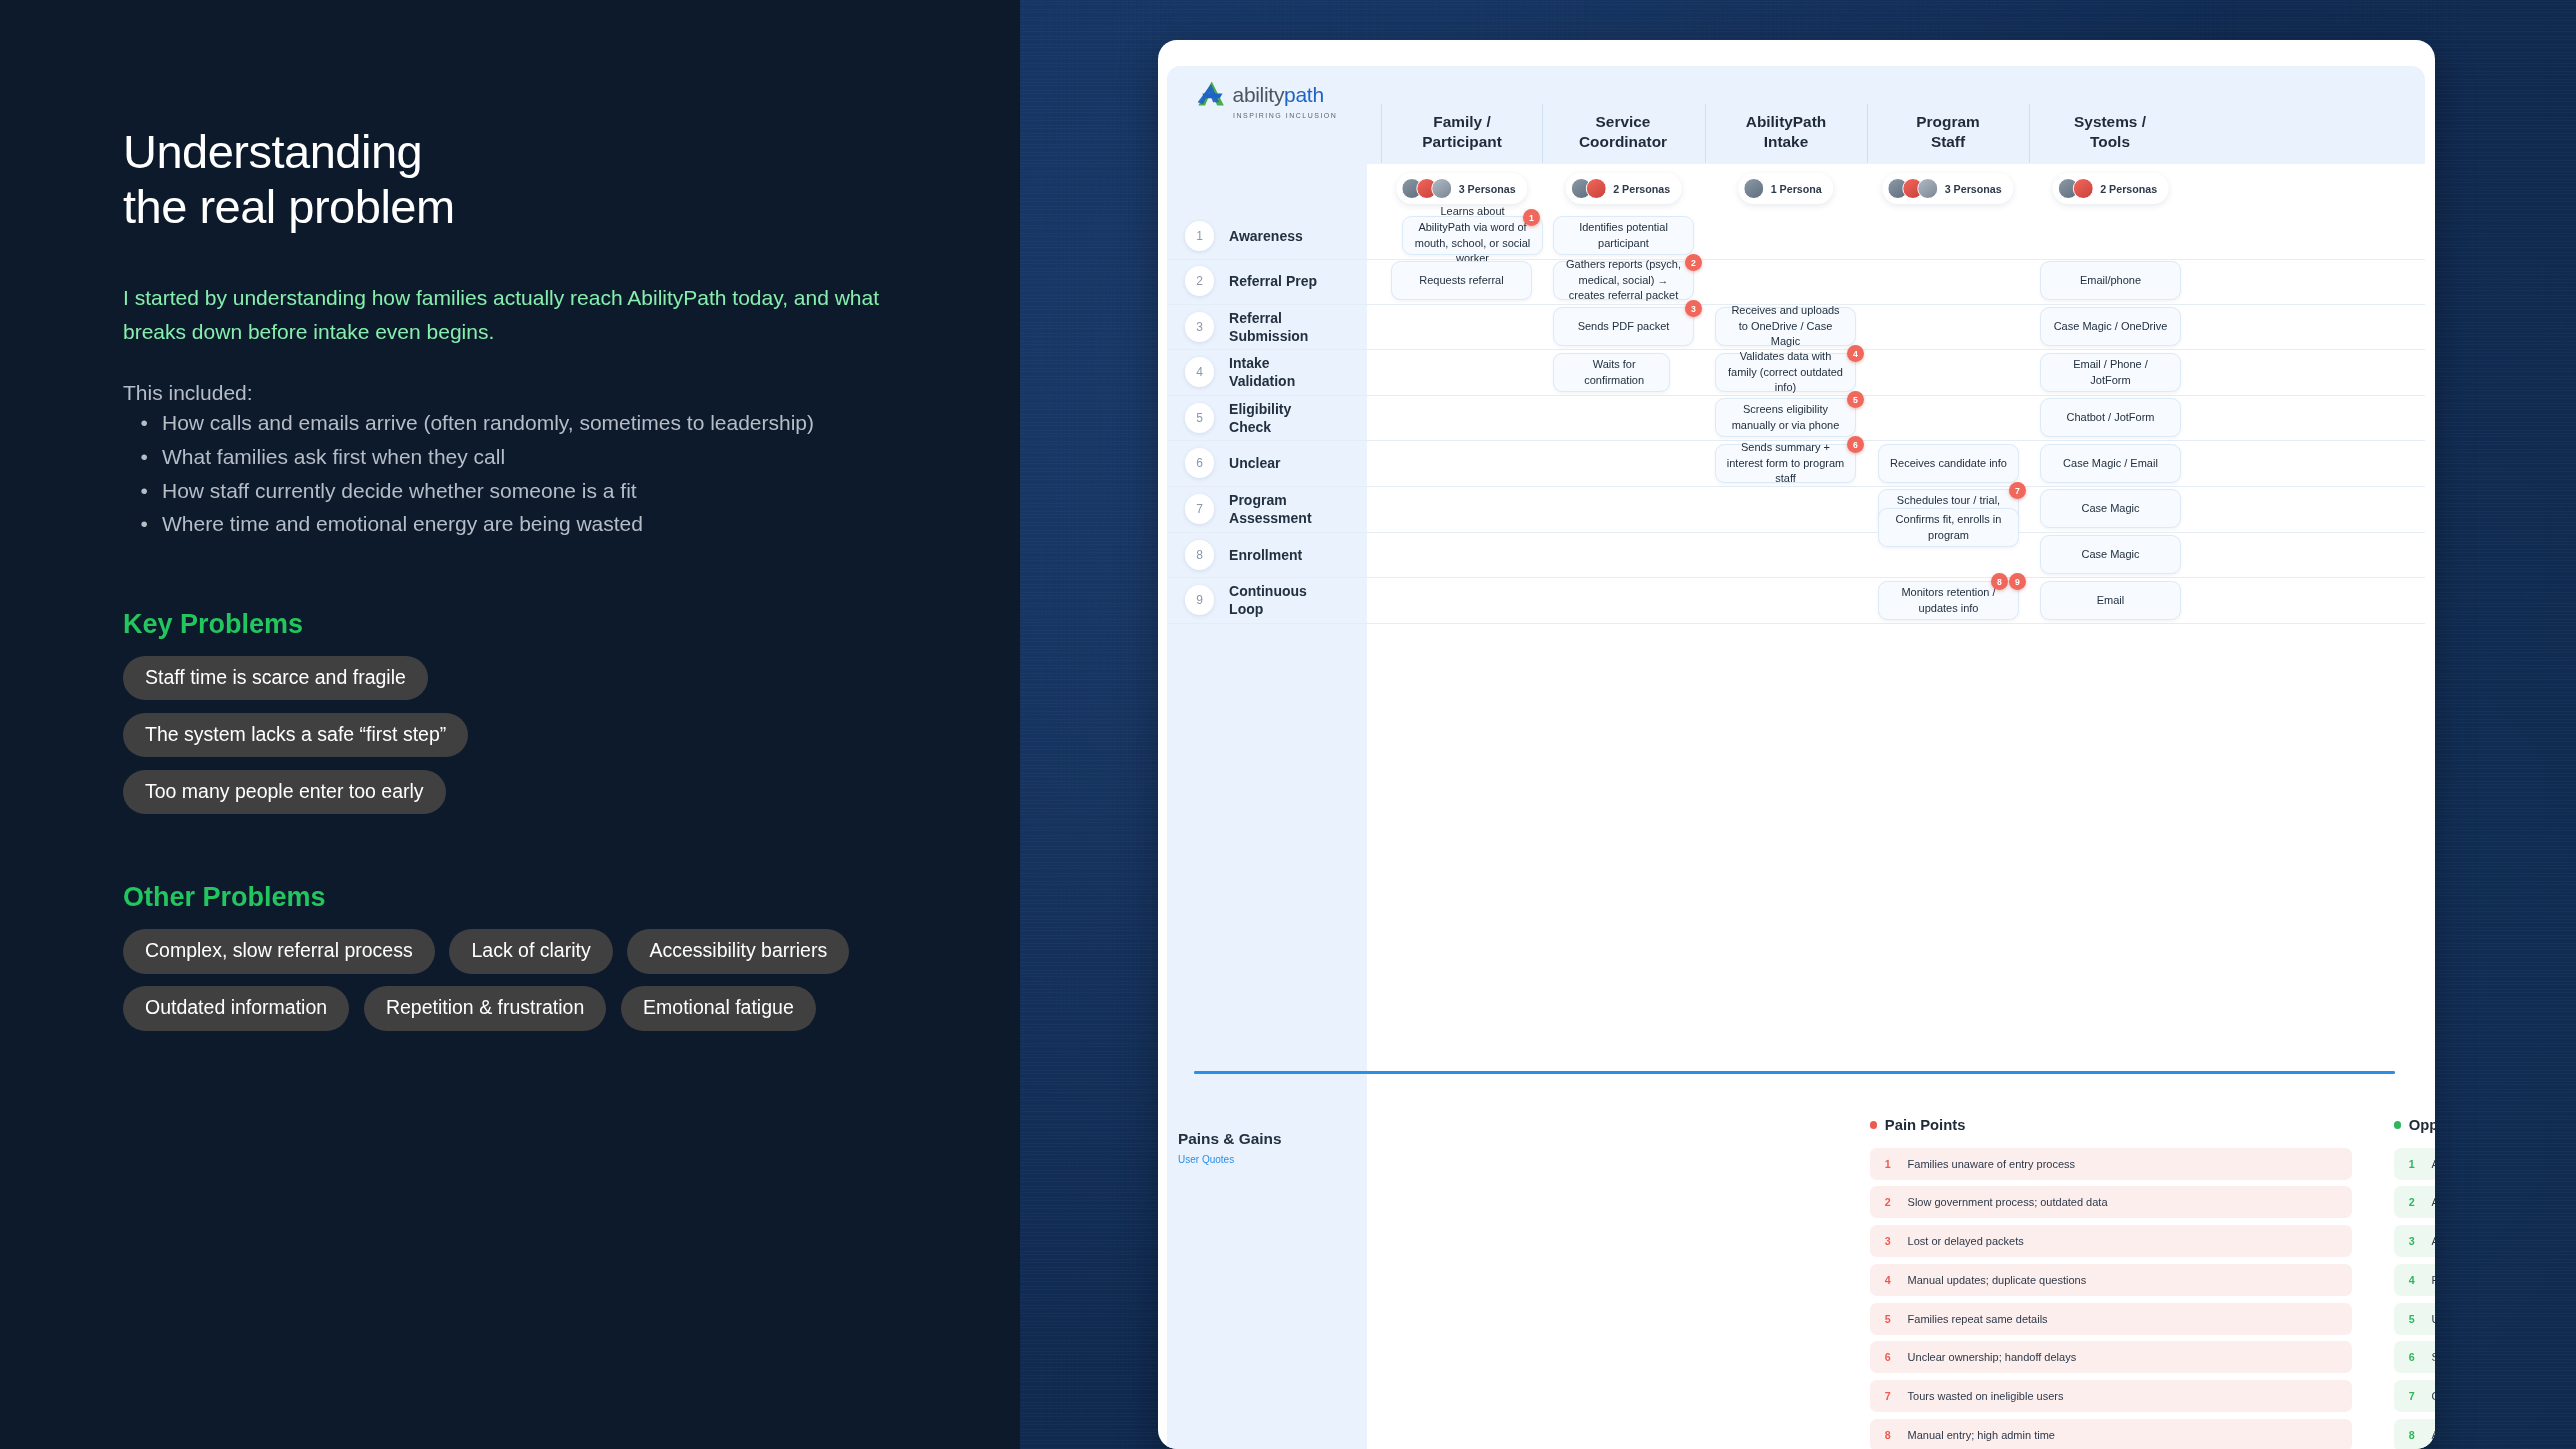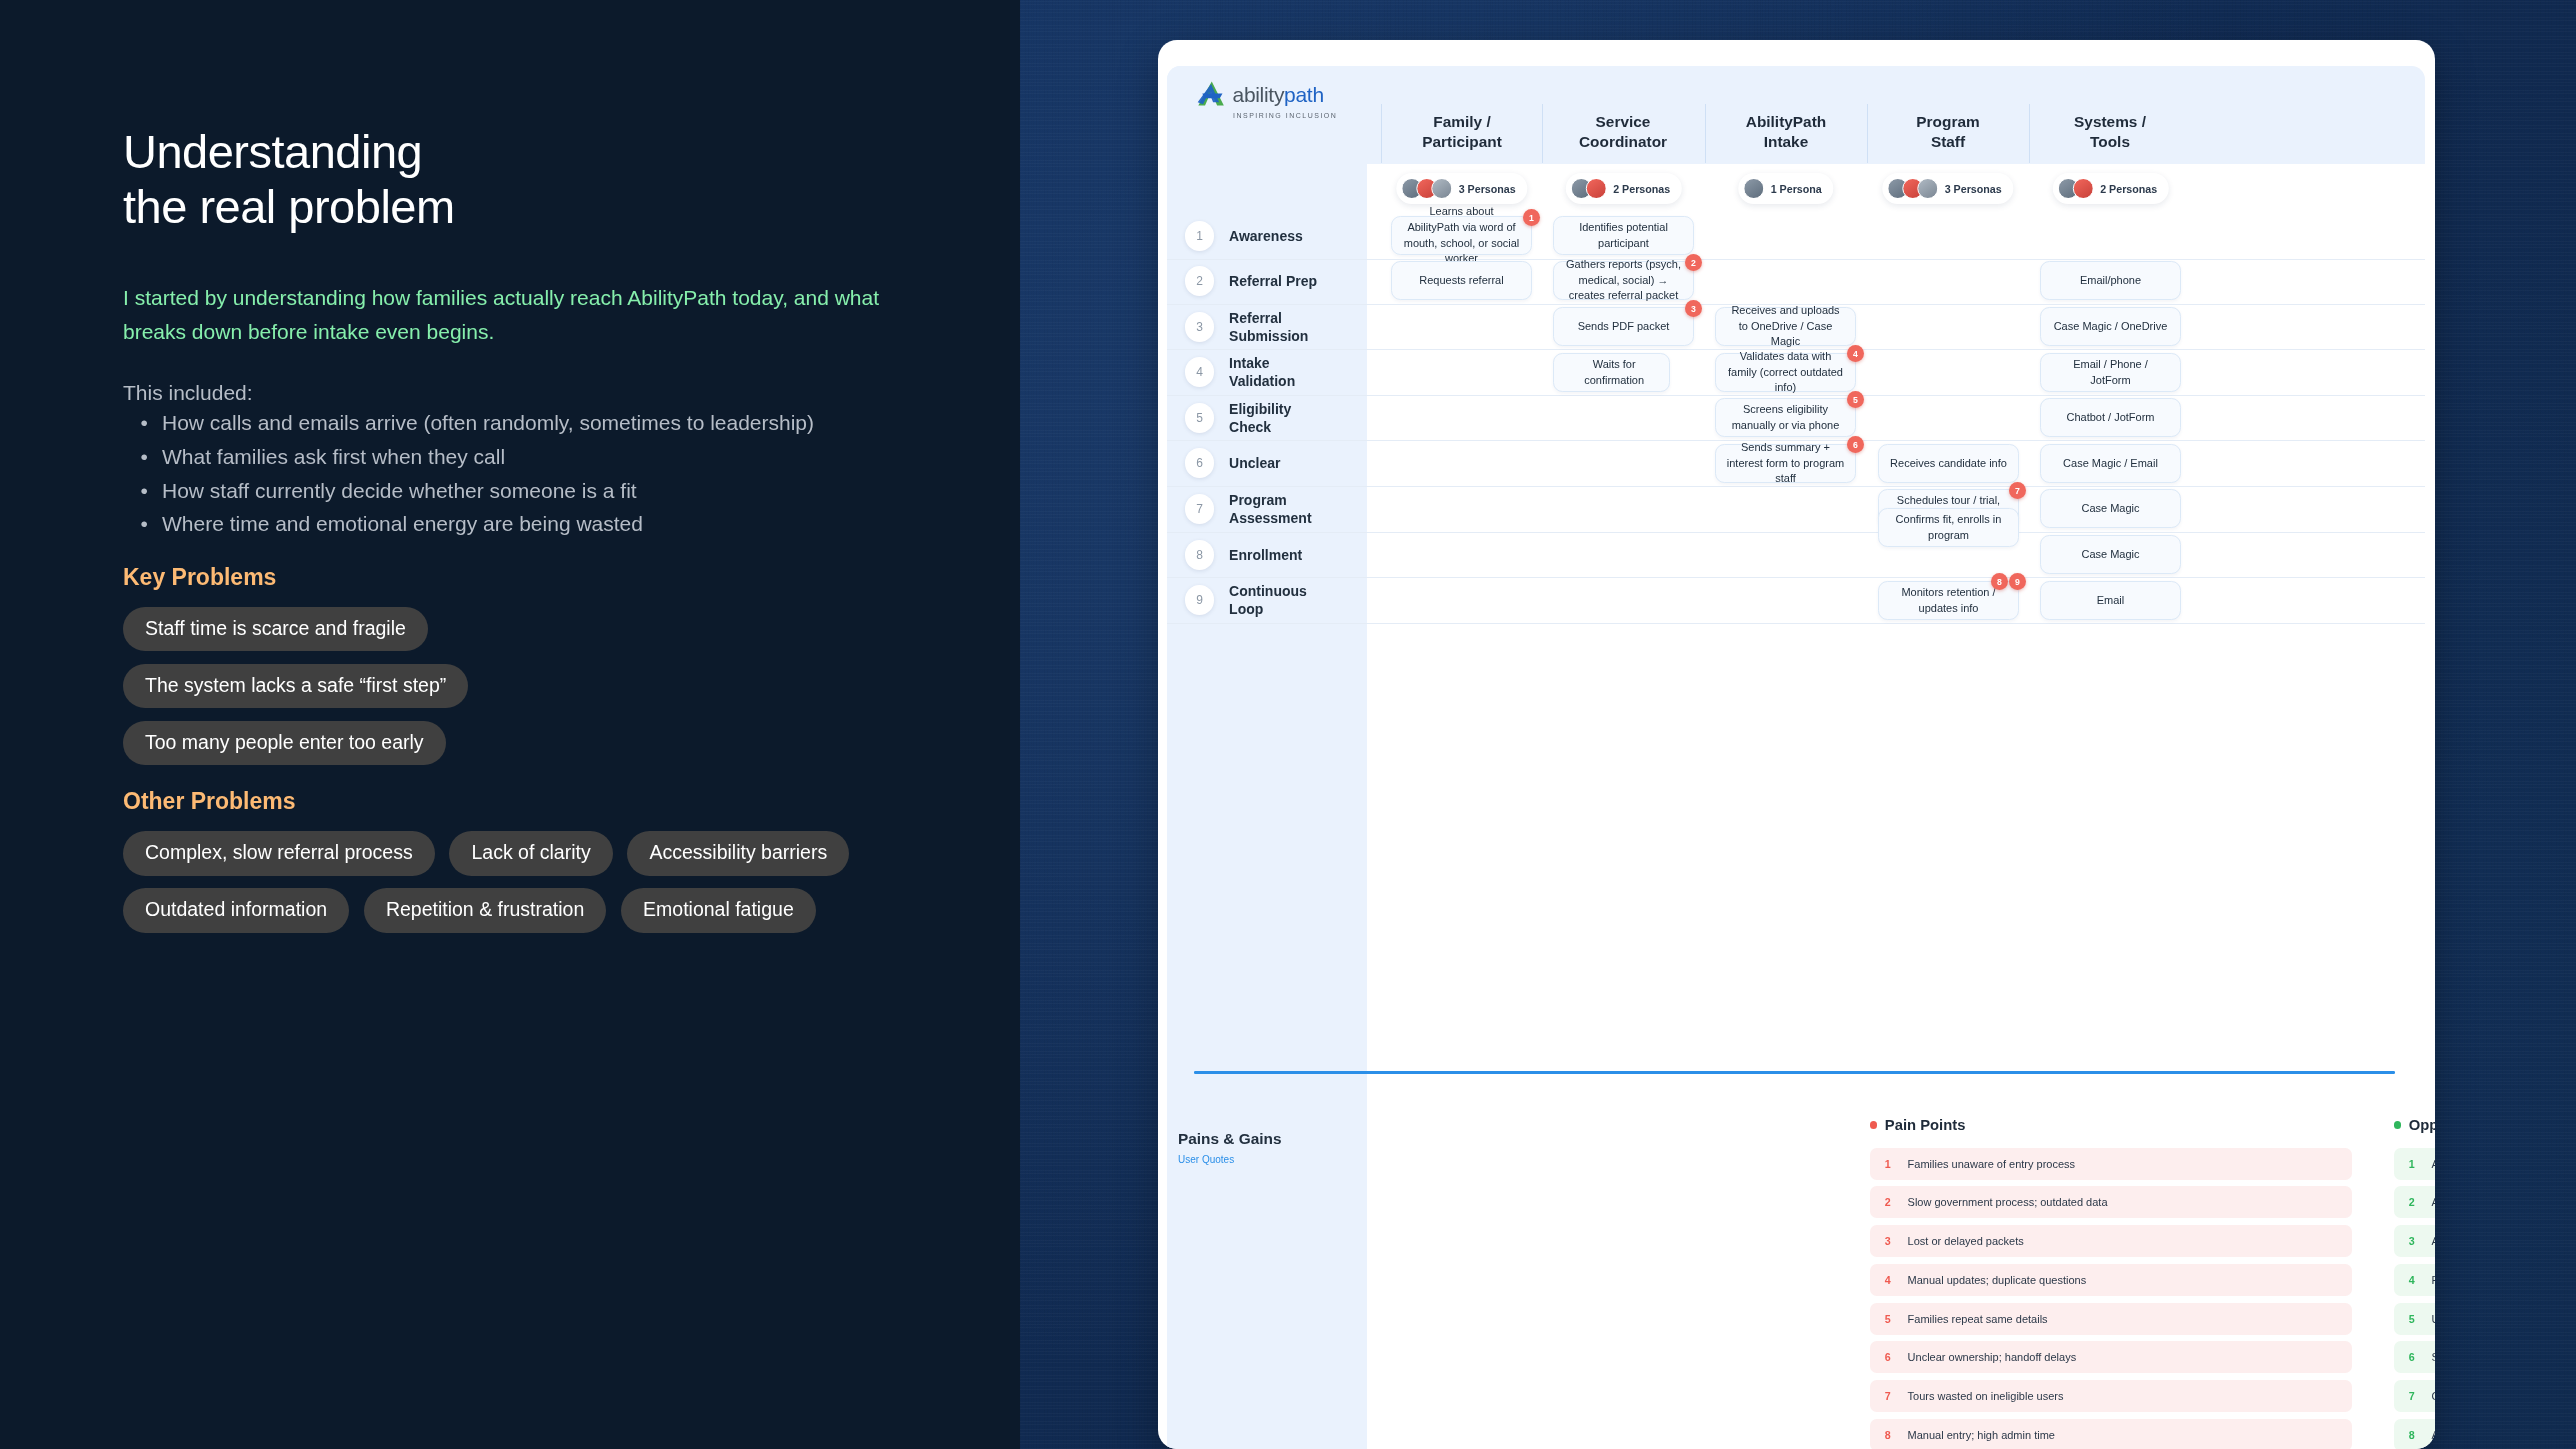--- a/index.html
+++ b/index.html
@@ -53,24 +53,24 @@
   }
   #bullet-list li:before {
     content: "•";
     position: absolute;
     left: 17.4px;
     top: 0;
     font-size: 21px;
     color: #b6bdc7;
   }
   .section-heading {
-    color: #fdba74;
-    font-size: 23px;
+    color: #22c55e;
+    font-size: 27px;
     font-weight: bold;
-    margin-top: 23px;
+    margin-top: 68px;
     margin-bottom: 16px;
   }
   .tag-row { display: flex; flex-wrap: wrap; gap: 12.7px 14.8px; max-width: 758px; }
   .tag {
     background: #404040;
     color: #ffffff;
     font-size: 19.5px;
     padding: 10px 22px 12px 22px;
     border-radius: 670px;
     display: inline-block;
@@ -429,21 +429,21 @@
       <div class="row-rule" style="top: 264px;"></div>
       <div class="row-rule" style="top: 309px;"></div>
       <div class="row-rule" style="top: 355px;"></div>
       <div class="row-rule" style="top: 400px;"></div>
       <div class="row-rule" style="top: 446px;"></div>
       <div class="row-rule" style="top: 492px;"></div>
       <div class="row-rule" style="top: 537px;"></div>
       <div class="row-rule" style="top: 583px;"></div>
     </div>
   <div id="cards-layer">
-      <div class="jcard" style="left: 233px; top: 176px; width: 141px; height: 39px;">
+      <div class="jcard" style="left: 244px; top: 176px; width: 141px; height: 39px;">
         <span>Learns about AbilityPath via word of mouth, school, or social worker</span>
       </div>
       <div class="badge" style="left: 365px; top: 169px;">1</div>
       <div class="jcard" style="left: 395px; top: 176px; width: 141px; height: 39px;">
         <span>Identifies potential participant</span>
       </div>
       <div class="jcard" style="left: 233px; top: 221px; width: 141px; height: 39px;">
         <span>Requests referral</span>
       </div>
       <div class="jcard" style="left: 395px; top: 221px; width: 141px; height: 39px;">

